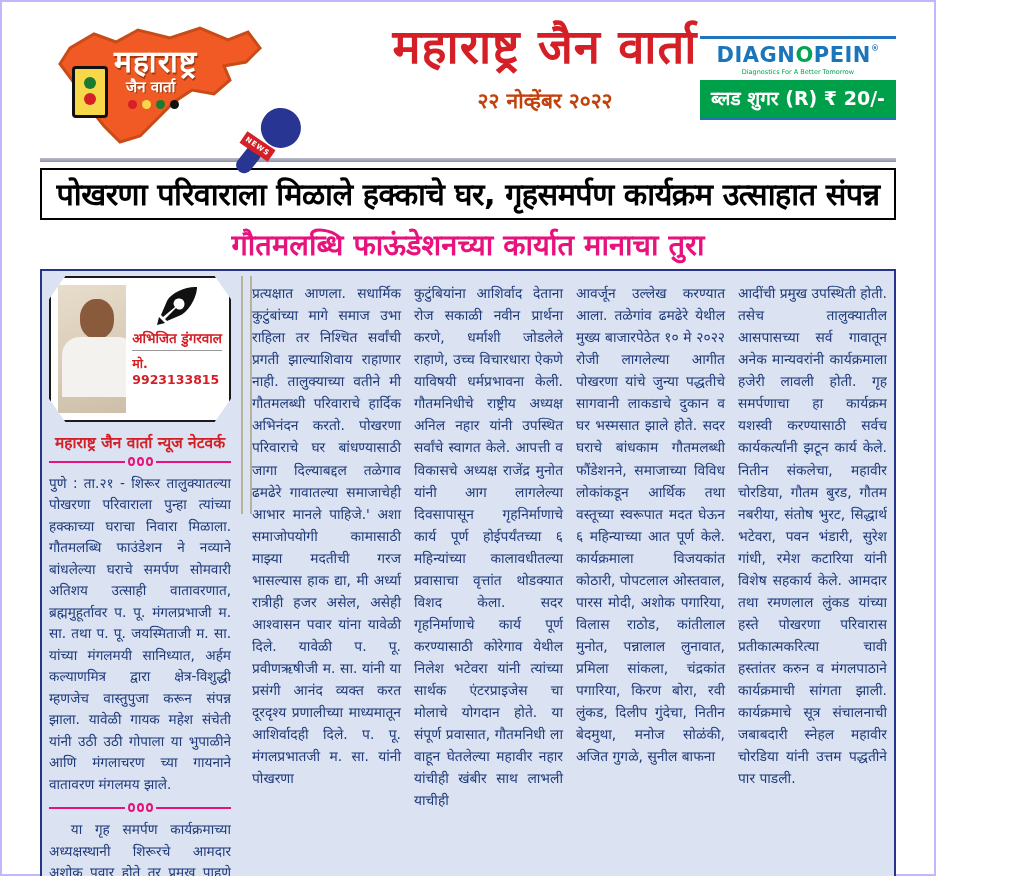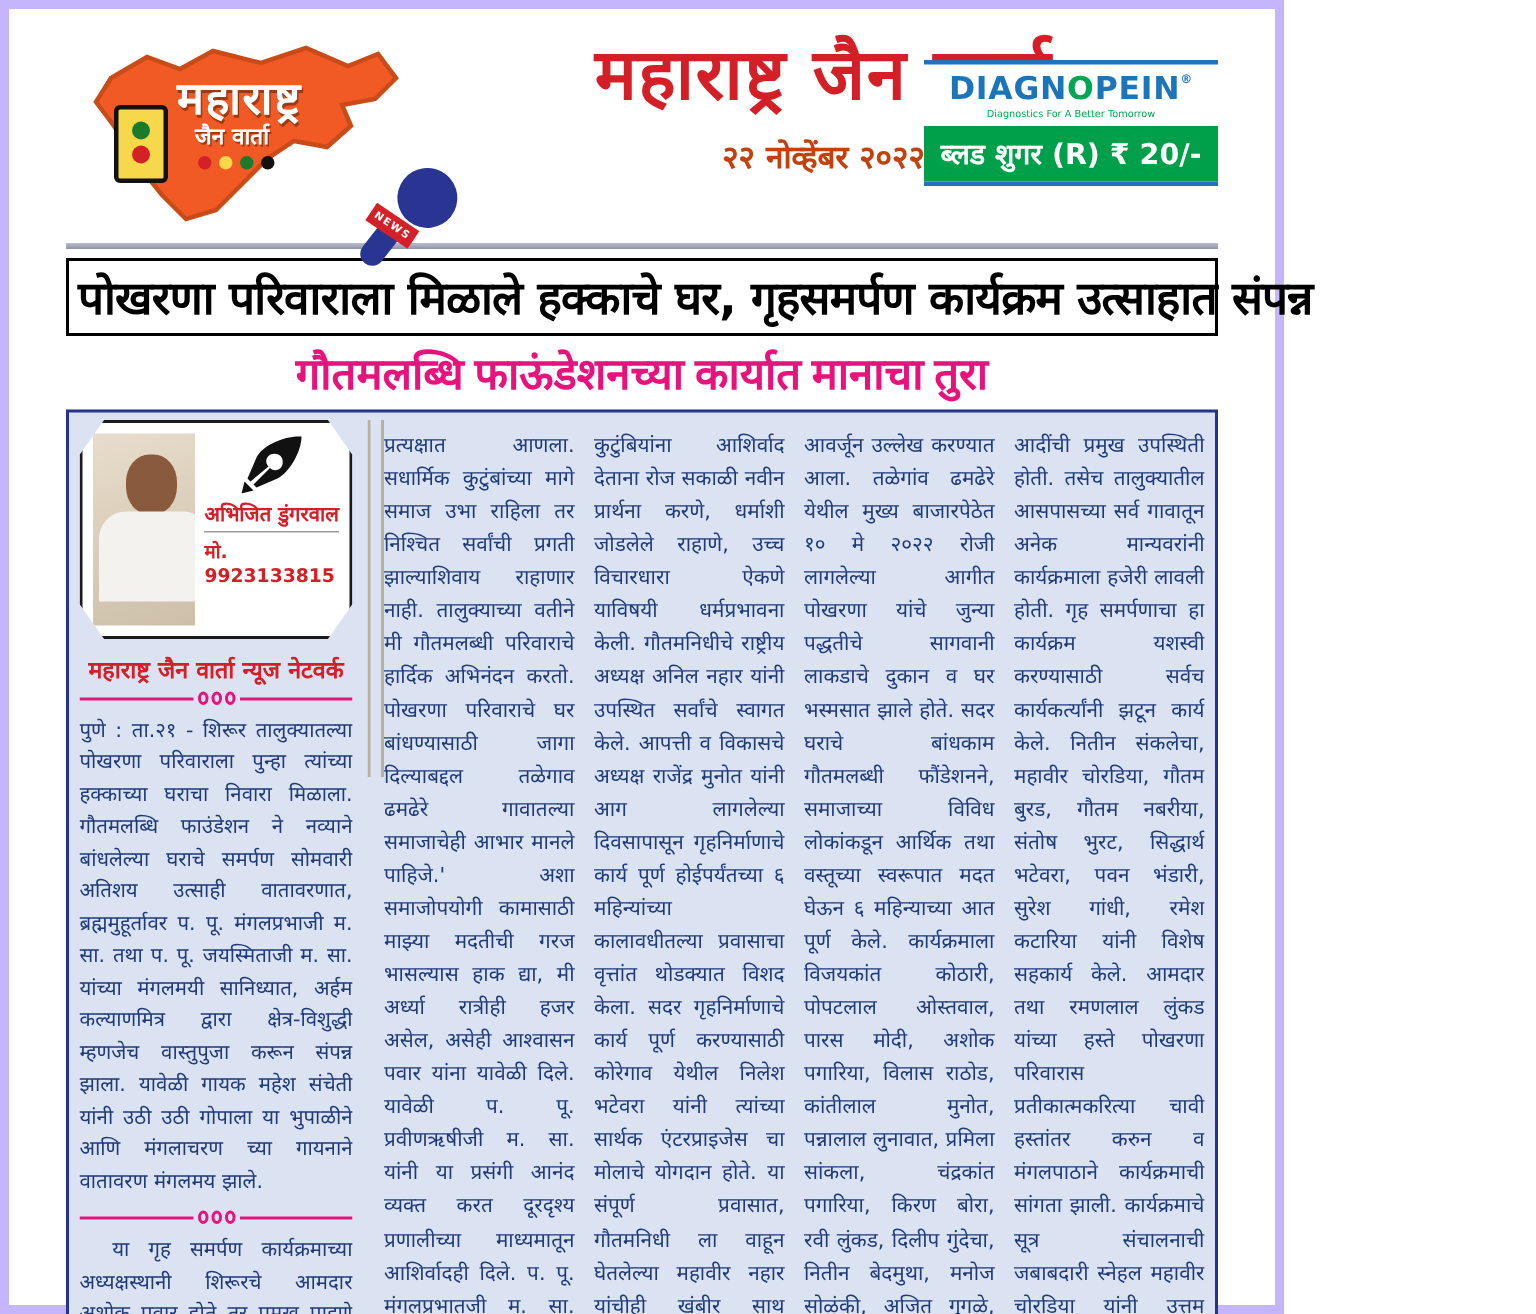--- a/index.html
+++ b/index.html
@@ -1,17 +1,17 @@
 <!DOCTYPE html>
 <html><head>
 <meta charset="utf-8">
 <style>
   * { margin:0; padding:0; box-sizing:border-box; }
   html,body { width:1024px; height:876px; background:#ffffff; font-family:"DejaVu Sans", sans-serif; overflow:hidden; }
-  .page { position:relative; width:856px; height:876px; background:#fff; border:6px solid #c4b5fd; padding:8px 38px 0 38px; }
+  .page { position:relative; width:936px; height:876px; background:#fff; border:2px solid #c4b5fd; padding:8px 38px 0 38px; }
 
   
   .masthead { position:relative; height:146px; }
   .logo-wrap { position:absolute; left:2px; top:4px; width:275px; height:132px; }
   .map-shape { position:absolute; left:0; top:0; width:100%; height:100%; }
   .logo-title { position:absolute; left:72px; top:26px; color:#fff; font-size:30px; font-weight:bold; text-shadow:1px 2px 0 #9e3a10; letter-spacing:1px; }
   .logo-sub { position:absolute; left:84px; top:62px; color:#fff; font-size:15px; font-weight:bold; text-shadow:1px 1px 0 #9e3a10; }
   .logo-dots { position:absolute; left:86px; top:86px; display:flex; gap:5px; }
   .logo-dots i { width:9px; height:9px; border-radius:50%; display:block; }
   .emblem { position:absolute; left:30px; top:52px; width:36px; height:52px; background:#f7d84b; border:3px solid #111; border-radius:4px; }
@@ -30,21 +30,21 @@
   .ad-brand .o-green { color:#00a651; }
   .ad-reg { font-size:8px; vertical-align:top; color:#1b75bb; }
   .ad-tagline { text-align:center; font-size:6.5px; color:#00a651; margin:2px 0 4px 0; }
   .ad-offer { background:#00a04a; color:#fff; text-align:center; font-size:19px; font-weight:bold; padding:5px 0 6px 0; }
 
   .mast-rule { height:4px; background:linear-gradient(#b9bdcc,#8d93a8); margin-top:2px; }
 
   
   .headline-box { border:2px solid #000; background:#fff; margin-top:6px; padding:2px 6px 4px 6px; text-align:center; }
   .headline { color:#000; font-size:30.5px; font-weight:bold; white-space:nowrap; letter-spacing:-0.5px;text-align:center; }
-  .subheadline { text-align:center; color:#e8127d; font-size:29px; font-weight:bold; padding:4px 0 6px 0;font-family:Liberation Serif, serif; }
+  .subheadline { text-align:center; color:#e8127d; font-size:29px; font-weight:bold; padding:4px 0 6px 0; }
 
   
   .body-panel { border:2px solid #27348b; background:#dbe3f2; height:616px; padding:5px 7px; display:grid; grid-template-columns:182px 1fr; column-gap:10px; overflow:hidden; }
 
   
   .col-left { overflow:hidden; }
   .reporter-card { background:#fff; border:2px solid #1a1a1a; clip-path:polygon(9% 0,91% 0,100% 16%,100% 84%,91% 100%,9% 100%,0 84%,0 16%); height:146px; display:flex; padding:7px; gap:6px; }
   .reporter-photo { width:82px; height:100%; background:linear-gradient(160deg,#e8ddcc,#cdbfa8); position:relative; overflow:hidden; }
   .reporter-photo .head { position:absolute; left:22px; top:14px; width:34px; height:40px; border-radius:46%; background:#8a5a3d; }
   .reporter-photo .shirt { position:absolute; left:4px; top:52px; width:74px; height:60px; border-radius:18px 18px 0 0; background:#f4f2ee; }

